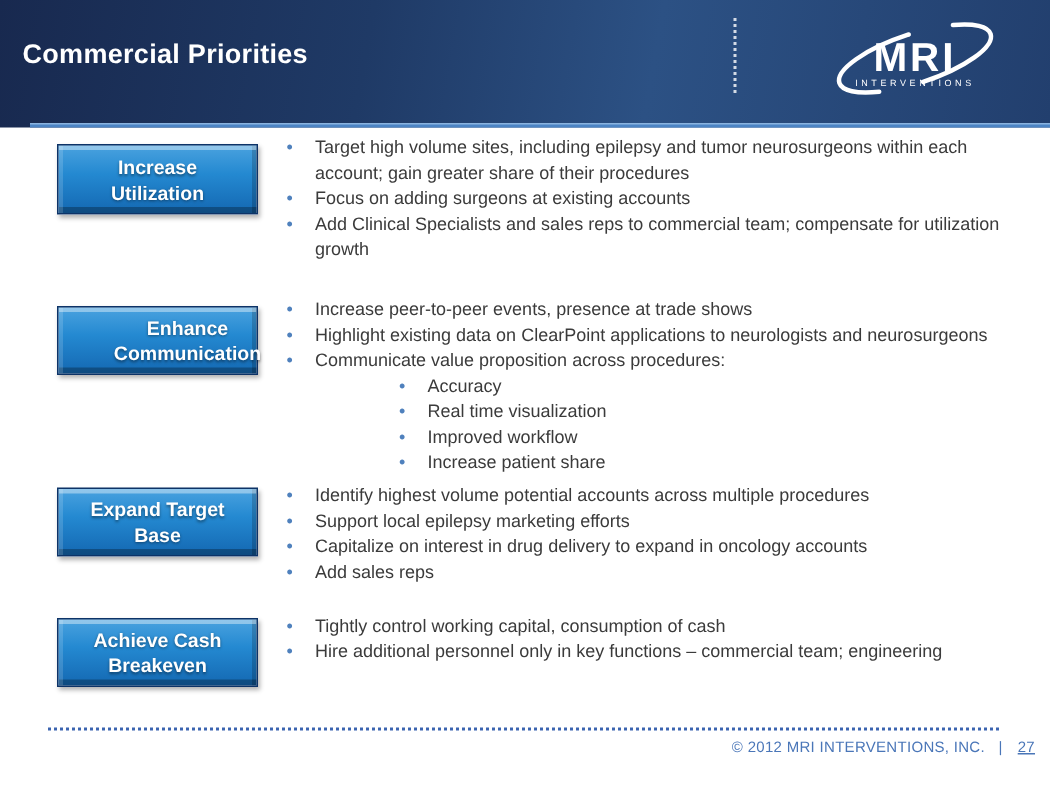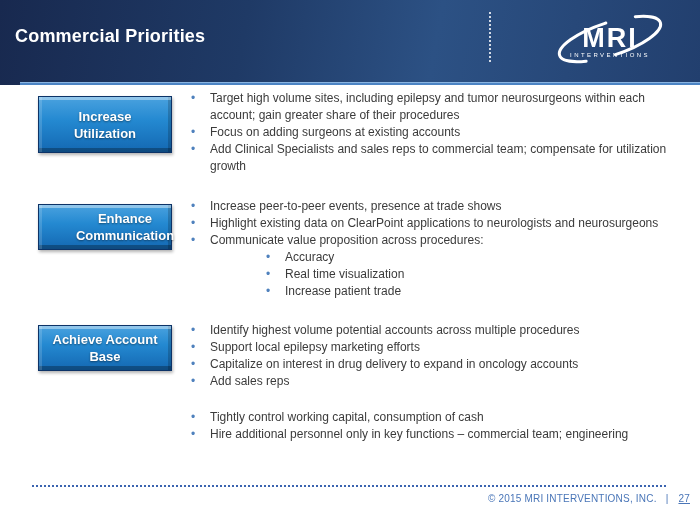--- a/index.html
+++ b/index.html
@@ -39,21 +39,21 @@
       inset 3px 0 0 rgba(255,255,255,.15),
       inset -3px 0 0 rgba(0,0,0,.18),
       inset 0 -4px 0 rgba(0,0,0,.28),
       1px 2px 3px rgba(0,0,0,.30);
     color:#ffffff; font-weight:bold; font-size:13px; line-height:17px;
     display:flex; align-items:center; justify-content:center;
     text-align:center; white-space:pre-line;
     text-shadow:0 1px 2px rgba(0,0,0,.45);
     cursor:default;
   }
-  .b0 { top:96px;  height:57px; }
+  .b0 { top:96px;  height:47px; }
   .b1 { top:204px;padding-left:40px; }
   .b2 { top:325px; }
   .b3 { top:412px; }
 
   
   .blist {
     position:absolute; left:183px; width:505px;
     list-style:none; font-size:12px; line-height:17px; color:#3b3b3b;
   }
   .l0 { top:90px; }
@@ -110,37 +110,40 @@
 
   <div class="pbtn b1">Enhance
 Communication</div>
   <ul class="blist l1">
     <li><span>Increase peer-to-peer events, presence at trade shows</span></li>
     <li><span>Highlight existing data on ClearPoint applications to neurologists and neurosurgeons</span></li>
     <li><span>Communicate value proposition across procedures:</span>
       <ul class="sub">
         <li><span>Accuracy</span></li>
         <li><span>Real time visualization</span></li>
-        <li><span>Increase patient trade</span></li>
+        <li><span>Improved workflow</span></li>
+        <li><span>Increase patient share</span></li>
       </ul>
     </li>
   </ul>
 
-  <div class="pbtn b2">Achieve Account
+  <div class="pbtn b2">Expand Target
 Base</div>
   <ul class="blist l2">
     <li><span>Identify highest volume potential accounts across multiple procedures</span></li>
     <li><span>Support local epilepsy marketing efforts</span></li>
     <li><span>Capitalize on interest in drug delivery to expand in oncology accounts</span></li>
     <li><span>Add sales reps</span></li>
   </ul>
 
+  <div class="pbtn b3">Achieve  Cash
+Breakeven</div>
   <ul class="blist l3">
     <li><span>Tightly control working capital, consumption of cash</span></li>
     <li><span>Hire additional personnel only in key functions – commercial team; engineering</span></li>
   </ul>
 
   <div class="dotline"></div>
   <div class="footer">
-    <span>© 2015 MRI INTERVENTIONS, INC.</span><span class="sep">|</span><span class="pg">27</span>
+    <span>© 2012 MRI INTERVENTIONS, INC.</span><span class="sep">|</span><span class="pg">27</span>
   </div>
 
 </div>
 
 </body></html>

